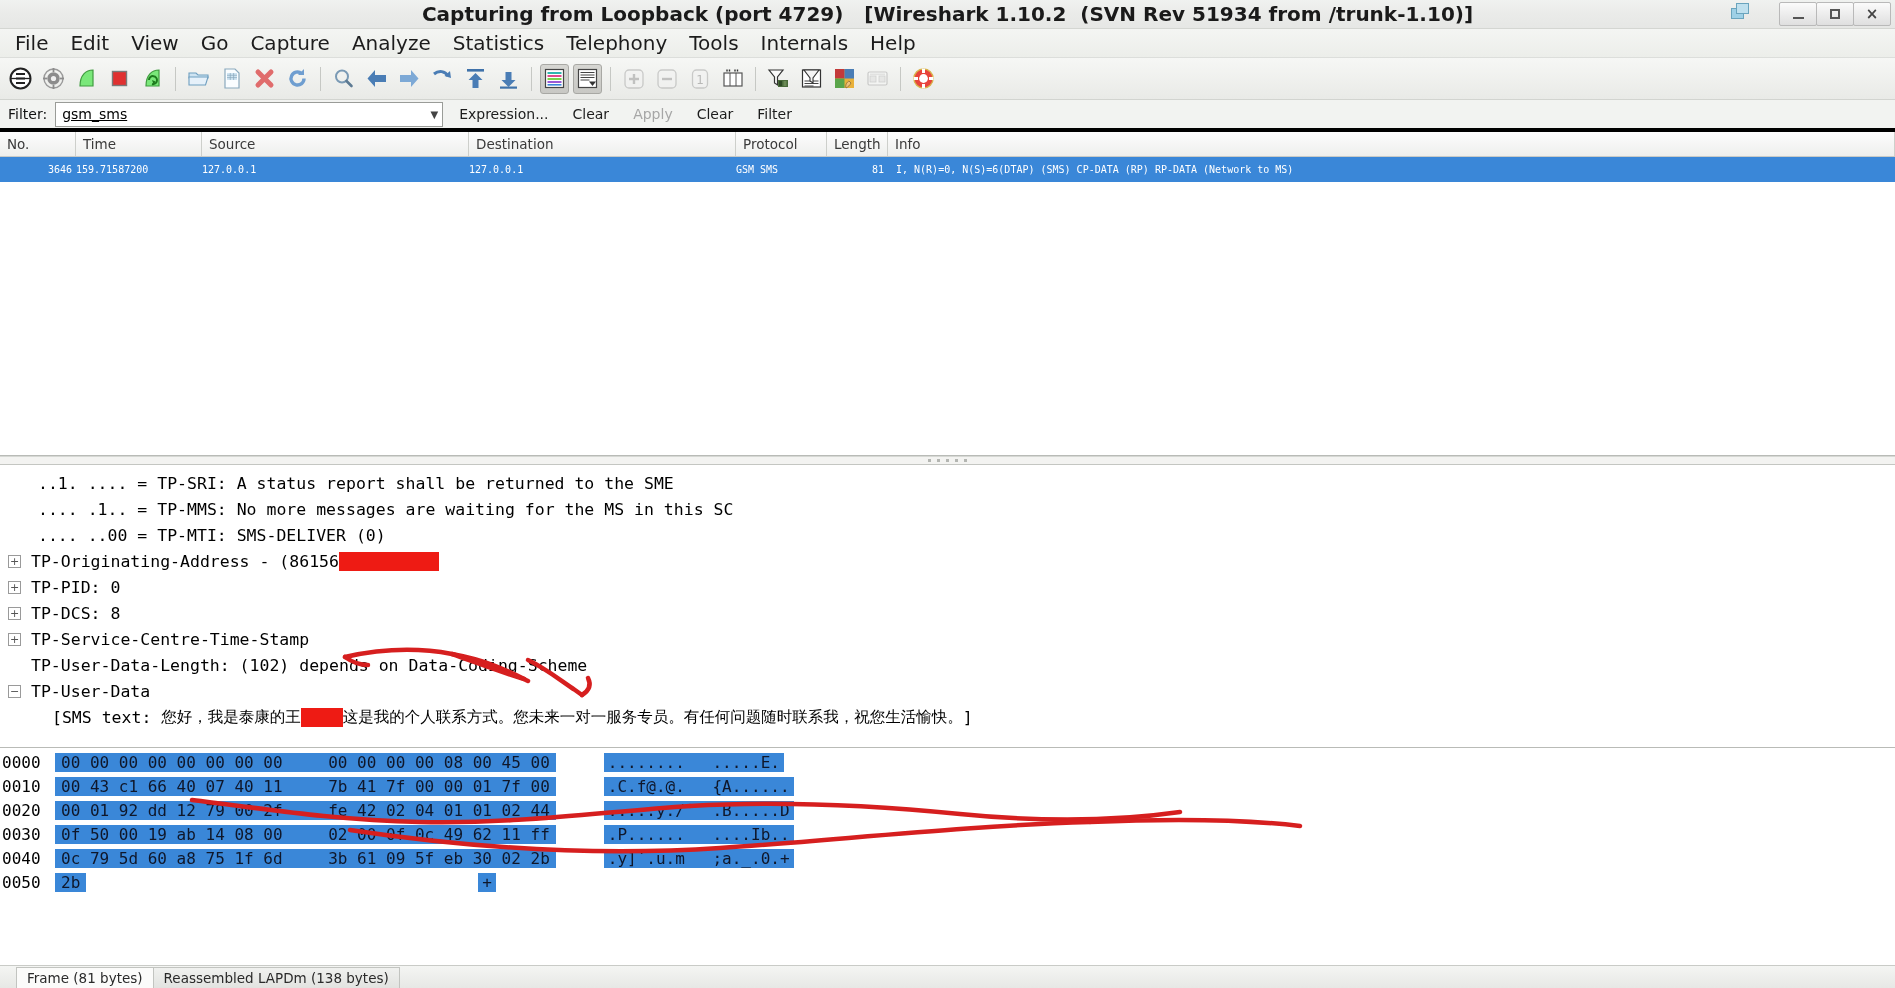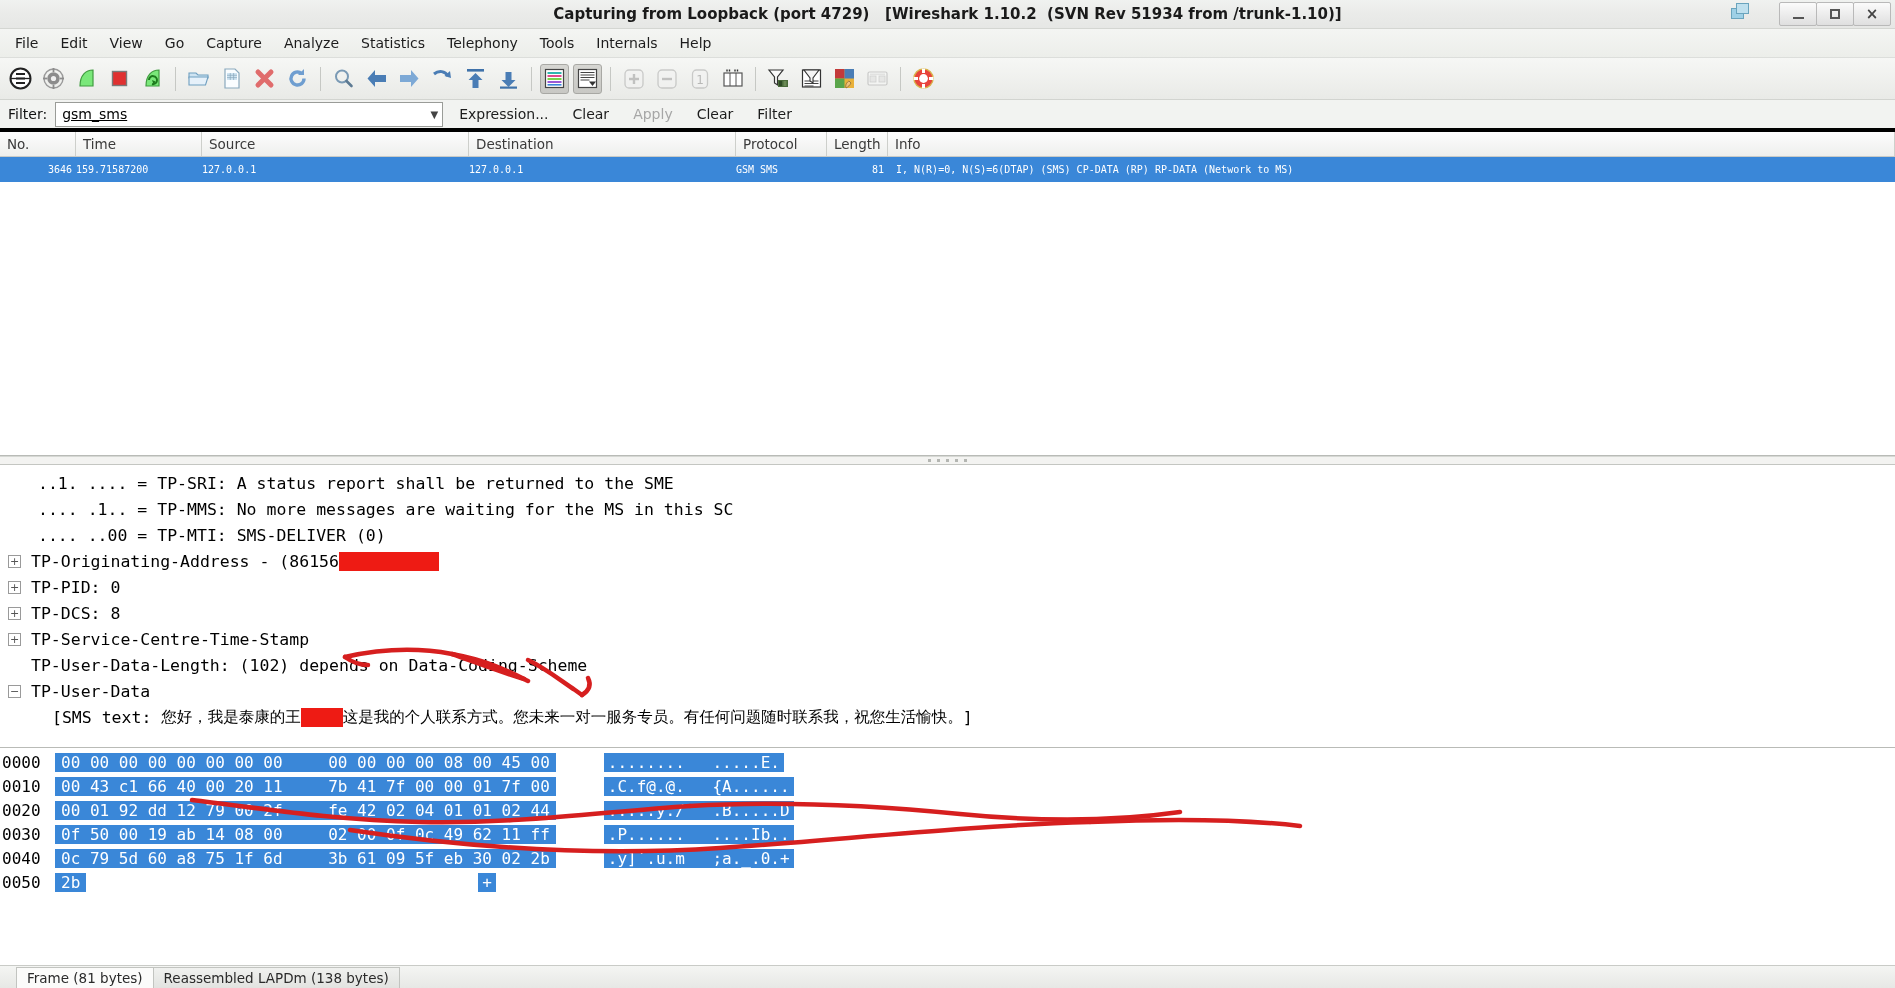--- a/index.html
+++ b/index.html
@@ -15,21 +15,21 @@
 
   
   .titlebar {
     height: 29px; min-height: 29px;
     background: linear-gradient(to bottom, #f0f2f0 0%, #eaebe9 50%, #e6e7e5 100%);
     border-bottom: 1px solid #d4d6d2;
     display: flex; align-items: center; position: relative;
   }
   .titlebar-text {
     position: absolute; left: 0; right: 0; text-align: center;
-    font-size: 15px; font-weight: bold; color: #1a1a1a;
+    font-size: 20px; font-weight: bold; color: #1a1a1a;
     letter-spacing: 0px; white-space: pre;
   }
   .title-right { margin-left: auto; display: flex; align-items: center; gap: 0px; padding-right: 4px; z-index: 3;}
   .restore-ico { width: 28px; height: 26px; position: relative; margin-right: 22px; }
   .restore-ico i { position: absolute; display: block; border: 1.6px solid #6aa4bd; background: #bfe0ee; }
   .restore-ico i.b1 { width: 13px; height: 11px; left: 6px; top: 2px; }
   .restore-ico i.b2 { width: 13px; height: 11px; left: 1px; top: 7px; background: #9ed0e6;}
   .wbtn {
     width: 38px; height: 24px;
     background: linear-gradient(to bottom,#fbfbfb,#dfdfdf);
@@ -43,21 +43,21 @@
   .wbtn .cls { font-size: 15px; line-height: 1; color: #444; font-weight: 600;}
 
   
   .menubar {
     height: 29px; min-height: 29px;
     background: linear-gradient(to bottom,#f4f5f3,#eceeea);
     border-bottom: 1px solid #dcdedb;
     display: flex; align-items: center; padding-left: 4px;
   }
   .menu-item {
-    padding: 4px 11px; font-size: 14px; color: #1c1c1c;
+    padding: 4px 11px; font-size: 20px; color: #1c1c1c;
     cursor: default; border-radius: 2px;
   }
 
   
   .toolbar {
     height: 42px; min-height: 42px;
     background: linear-gradient(to bottom,#f6f7f5,#e9eae7);
     border-bottom: 1px solid #d2d4d0;
     display: flex; align-items: center; padding: 0 4px;
   }
@@ -160,21 +160,21 @@
   .hexpane {
     background: #fff; flex: 1 1 auto;
     overflow: hidden; position: relative;
     border-top: 1px solid #b9bbb7;
     font-family: "DejaVu Sans Mono", monospace;
     font-size: 16px;
     padding-top: 2px;
   }
   .hexrow { height: 24px; display: flex; align-items: center; white-space: pre; }
   .hoff { color: #000; padding-left: 2px; width: 55px; }
-  .hsel { background: #3a87d8; color: #ffffff; }
+  .hsel { background: #3a87d8; color: #0f172a; }
   .hbytes { padding: 0 6px; }
   .hascii { padding: 0 4px; }
   .hgap { width: 48px; display:inline-block; }
 
   
   .statusbar {
     height: 23px; min-height: 23px;
     background: linear-gradient(to bottom,#f4f5f3,#e7e8e5);
     border-top: 1px solid #c9cbc7;
     display: flex; align-items: flex-end; padding-left: 16px;
@@ -539,21 +539,21 @@
 
   <div class="hexpane">
     <div class="hexrow">
       <span class="hoff">0000</span>
       <span class="hsel hbytes">00 00 00 00 00 00 00 00</span><span class="hsel" style="padding:0 12px">&nbsp;</span><span class="hsel hbytes">00 00 00 00 08 00 45 00</span>
       <span class="hgap"></span>
       <span class="hsel hascii">........</span><span class="hsel" style="padding:0 5px">&nbsp;</span><span class="hsel hascii">.....E.</span>
     </div>
     <div class="hexrow">
       <span class="hoff">0010</span>
-      <span class="hsel hbytes">00 43 c1 66 40 00 20 11</span><span class="hsel" style="padding:0 12px">&nbsp;</span><span class="hsel hbytes">7b 41 7f 00 00 01 7f 00</span>
+      <span class="hsel hbytes">00 43 c1 66 40 07 40 11</span><span class="hsel" style="padding:0 12px">&nbsp;</span><span class="hsel hbytes">7b 41 7f 00 00 01 7f 00</span>
       <span class="hgap"></span>
       <span class="hsel hascii">.C.f@.@.</span><span class="hsel" style="padding:0 5px">&nbsp;</span><span class="hsel hascii">{A......</span>
     </div>
     <div class="hexrow">
       <span class="hoff">0020</span>
       <span class="hsel hbytes">00 01 92 dd 12 79 00 2f</span><span class="hsel" style="padding:0 12px">&nbsp;</span><span class="hsel hbytes">fe 42 02 04 01 01 02 44</span>
       <span class="hgap"></span>
       <span class="hsel hascii">.....y./</span><span class="hsel" style="padding:0 5px">&nbsp;</span><span class="hsel hascii">.B.....D</span>
     </div>
     <div class="hexrow">

